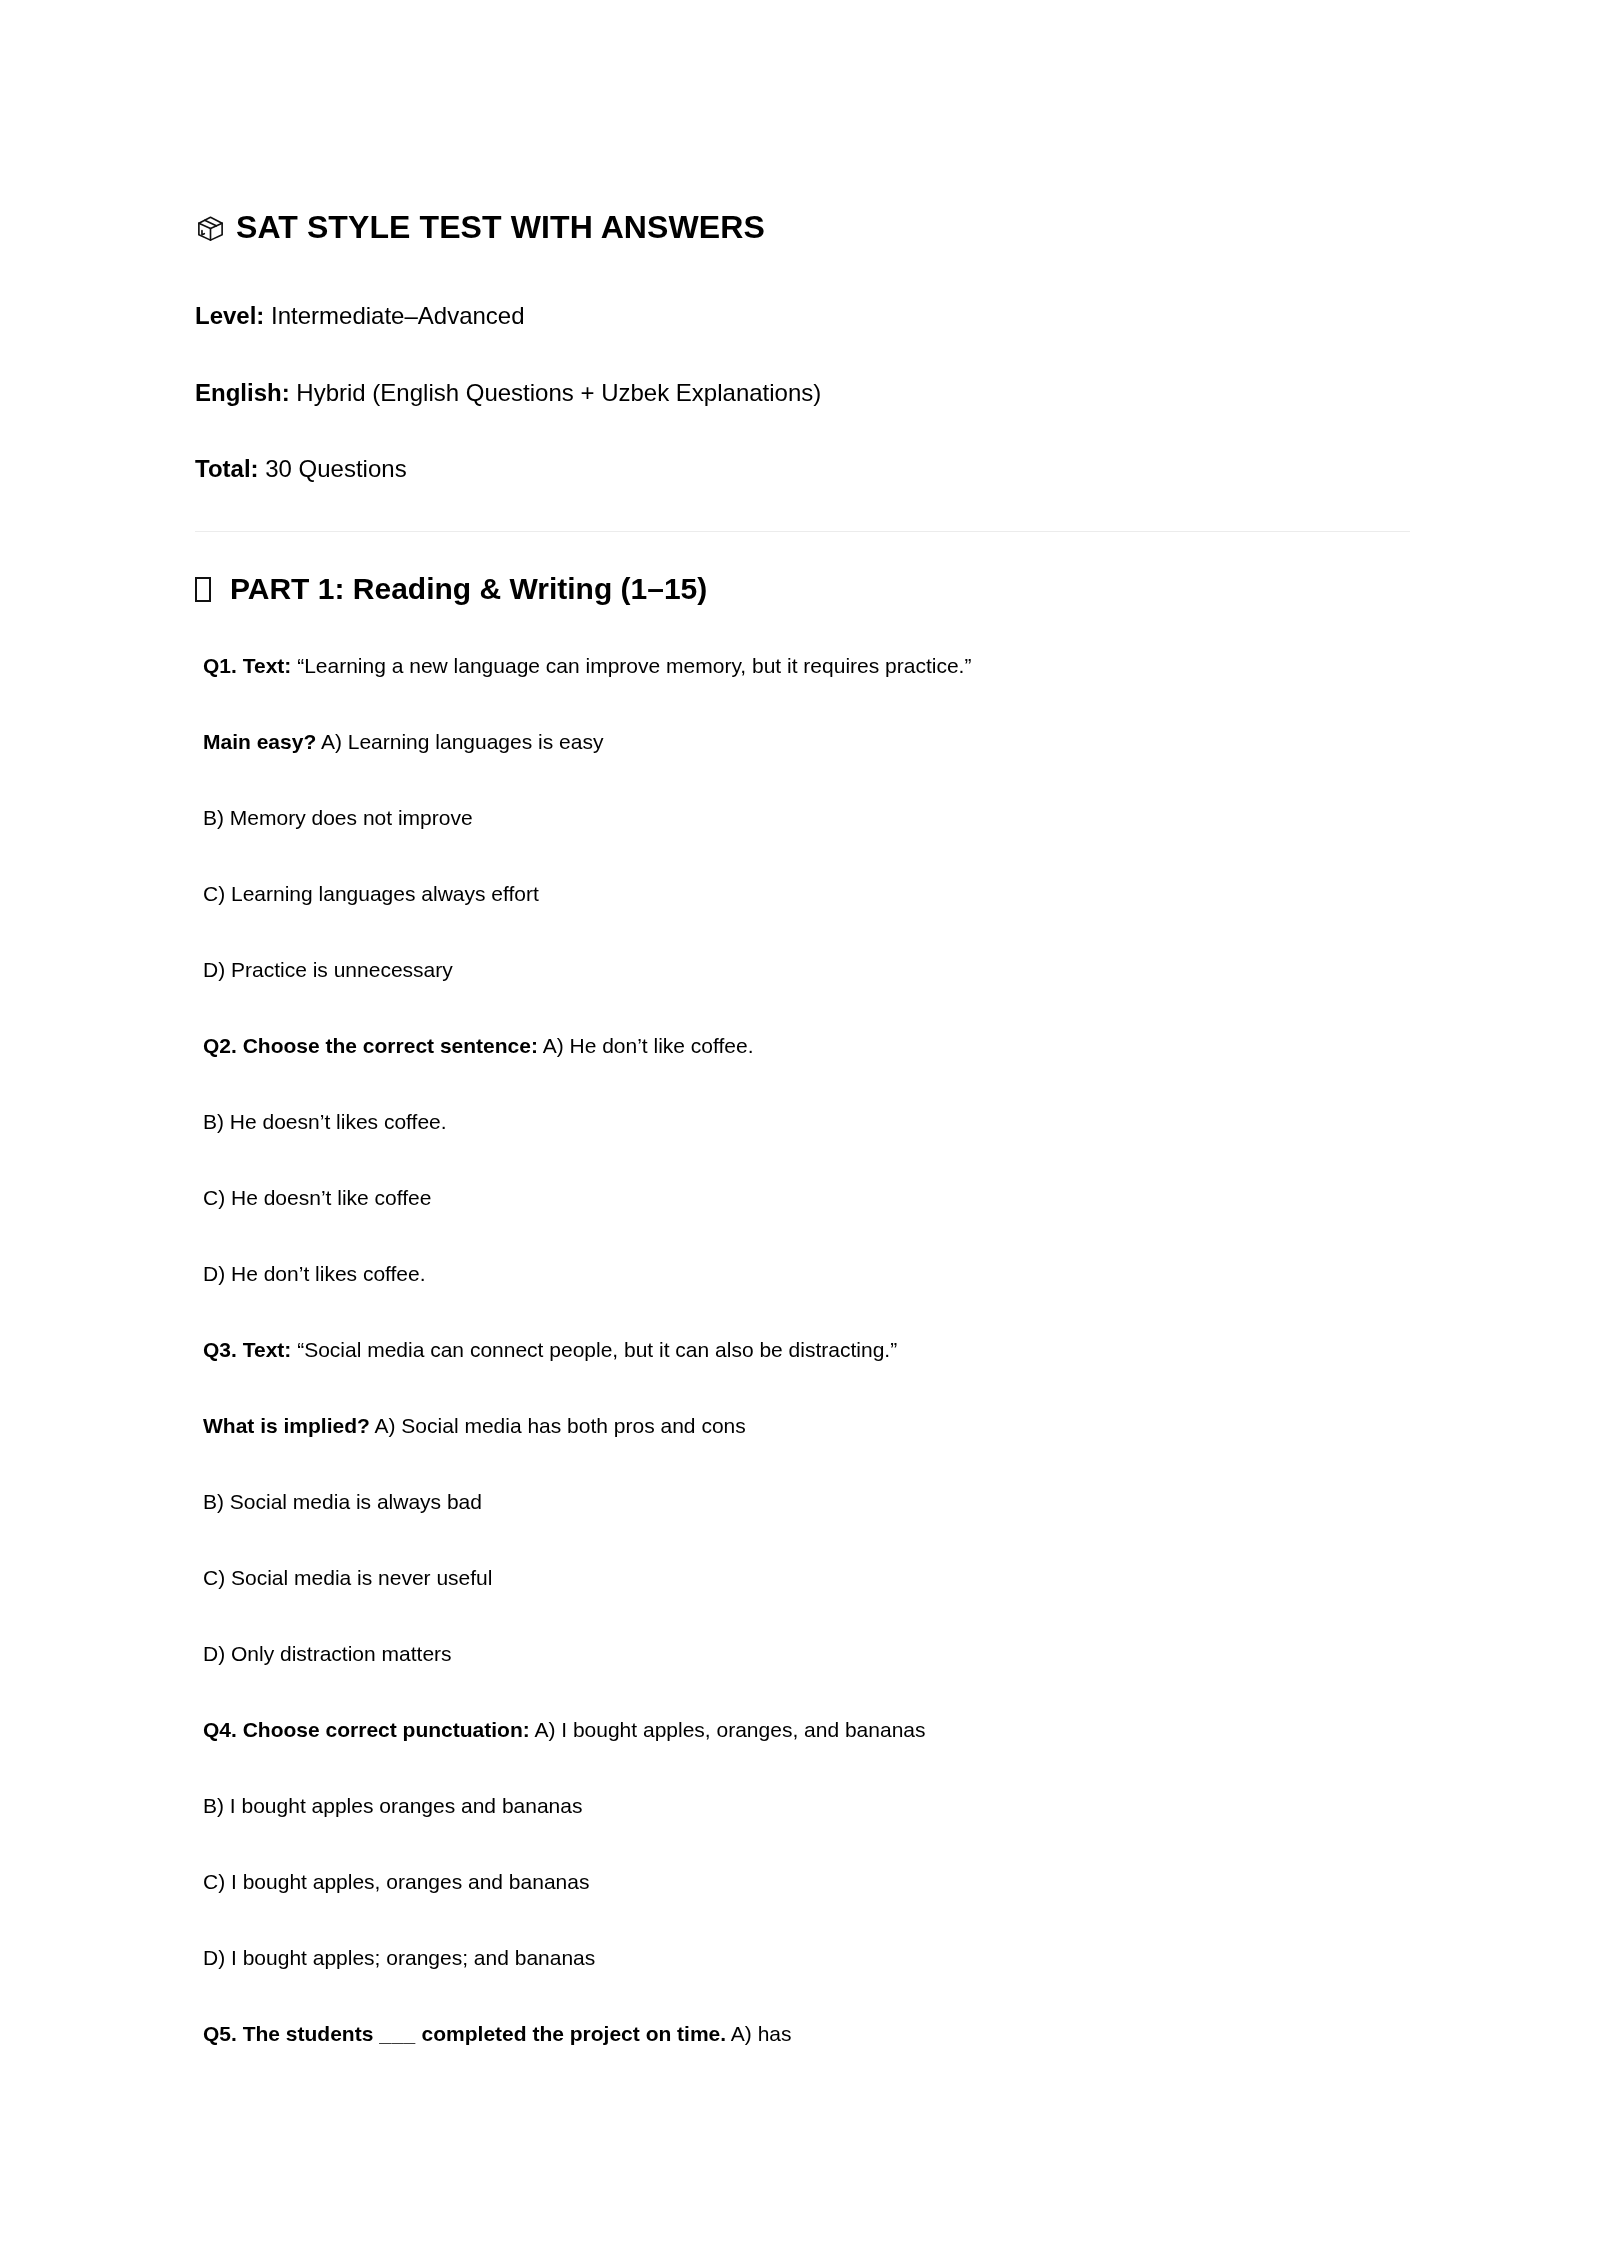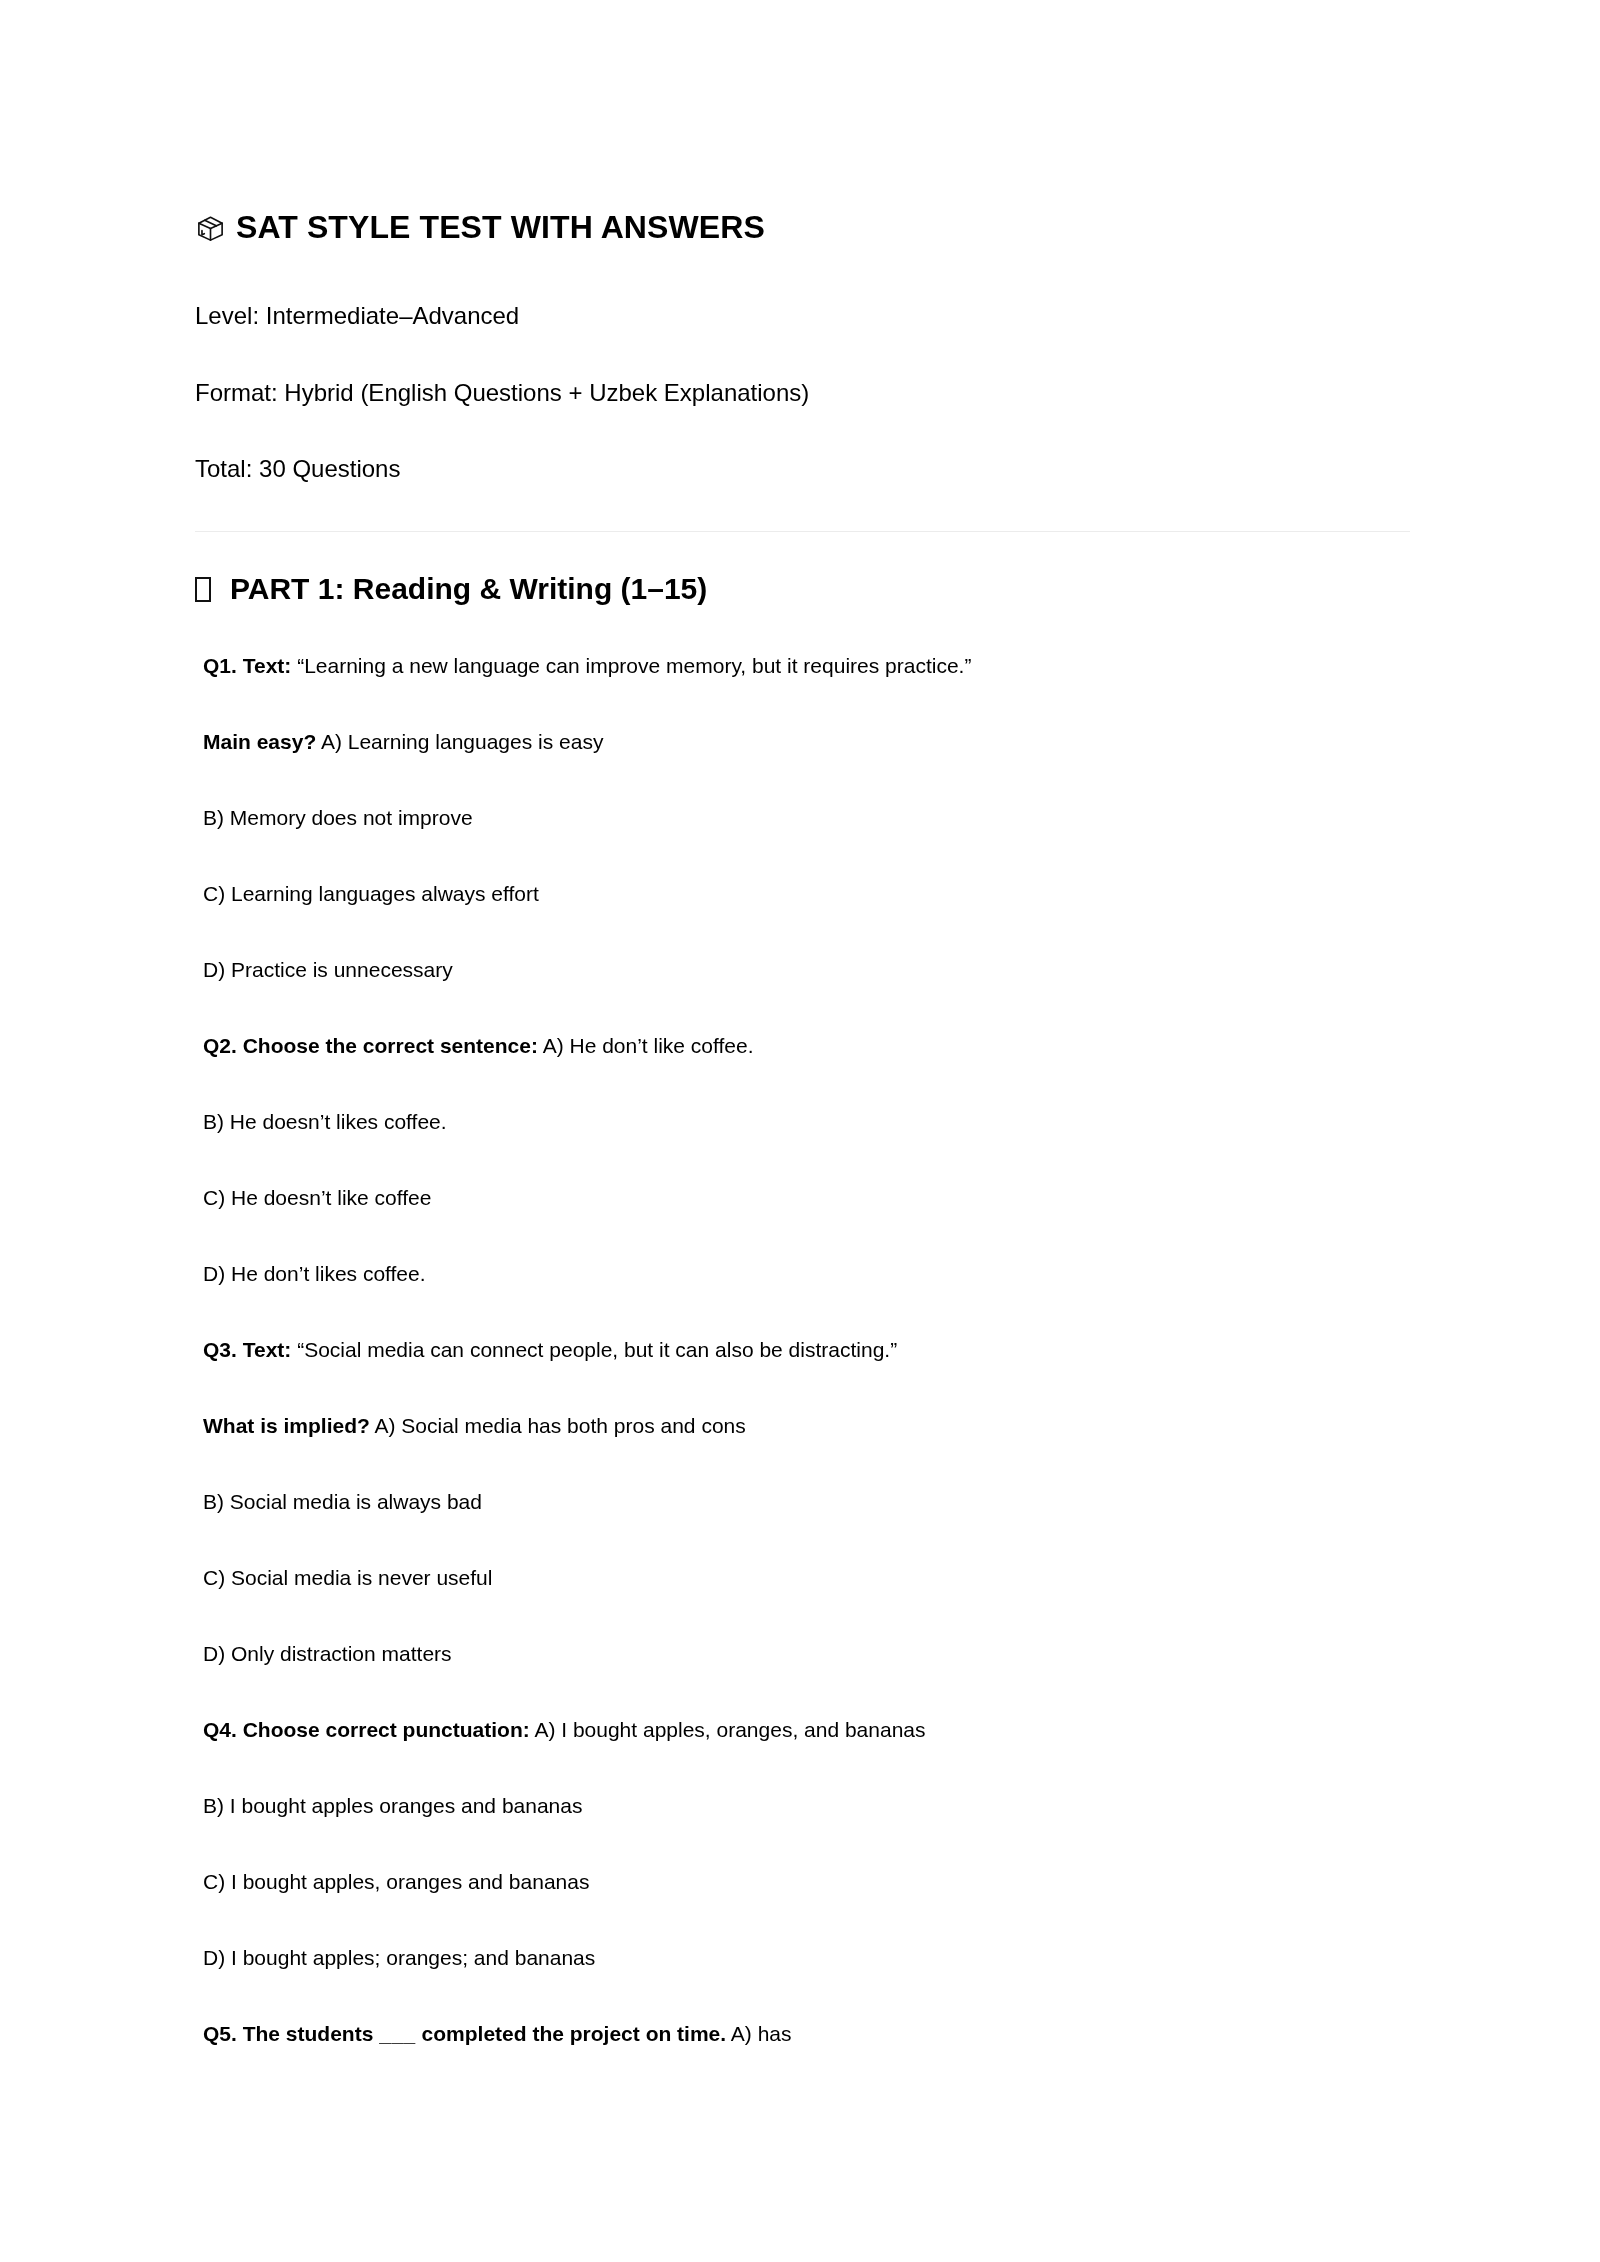--- a/index.html
+++ b/index.html
@@ -58,21 +58,21 @@
   .pkg-icon svg { display: block; }
 
   
   .meta {
     position: absolute;
     left: 0;
     font-size: 24px;
     line-height: 34px;
     white-space: nowrap;
   }
-  .meta b { font-weight: normal; }
+  .meta b { font-weight: bold; }
   .meta-level  { top: 281px; }
   .meta-format { top: 358px; }
   .meta-total  { top: 434px; }
 
   
   .divider {
     position: absolute;
     left: 0;
     top: 505px;
     width: 1215px;
@@ -137,21 +137,21 @@
       </span>
       <span>SAT STYLE TEST WITH ANSWERS</span>
     </h1>
 
     <div class="meta meta-level">
       <b>Level:</b>
       <span>Intermediate–Advanced</span>
     </div>
 
     <div class="meta meta-format">
-      <b>Format:</b>
+      <b>English:</b>
       <span>Hybrid (English Questions + Uzbek Explanations)</span>
     </div>
 
     <div class="meta meta-total">
       <b>Total:</b>
       <span>30 Questions</span>
     </div>
 
     <hr class="divider">
 

